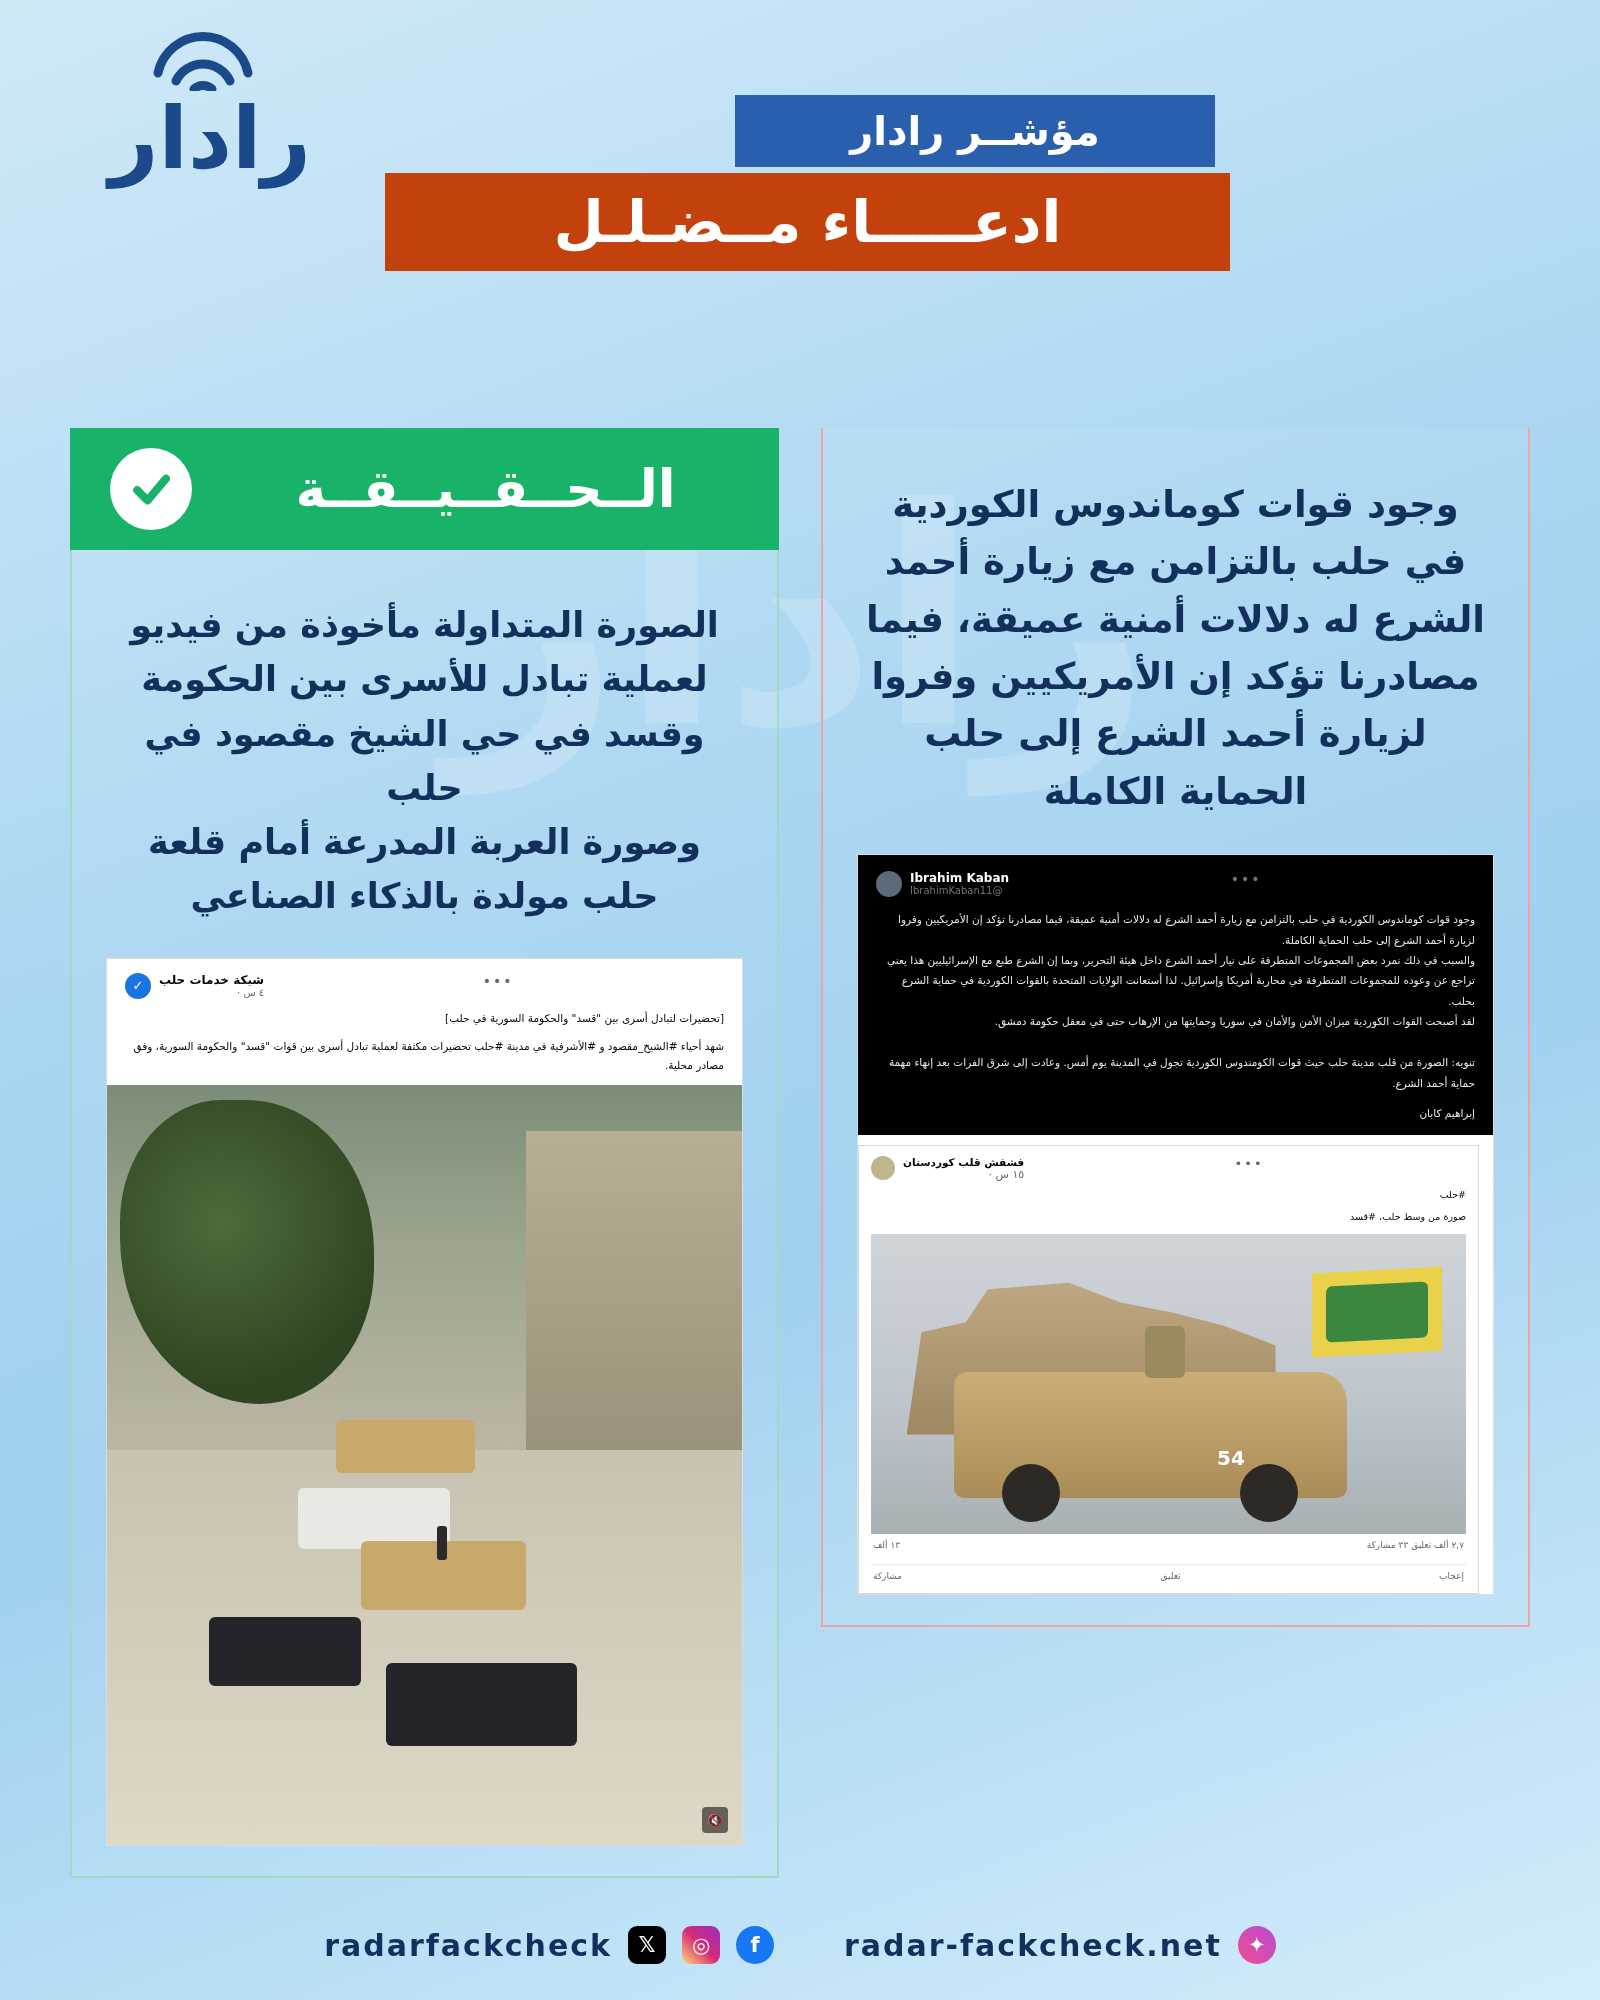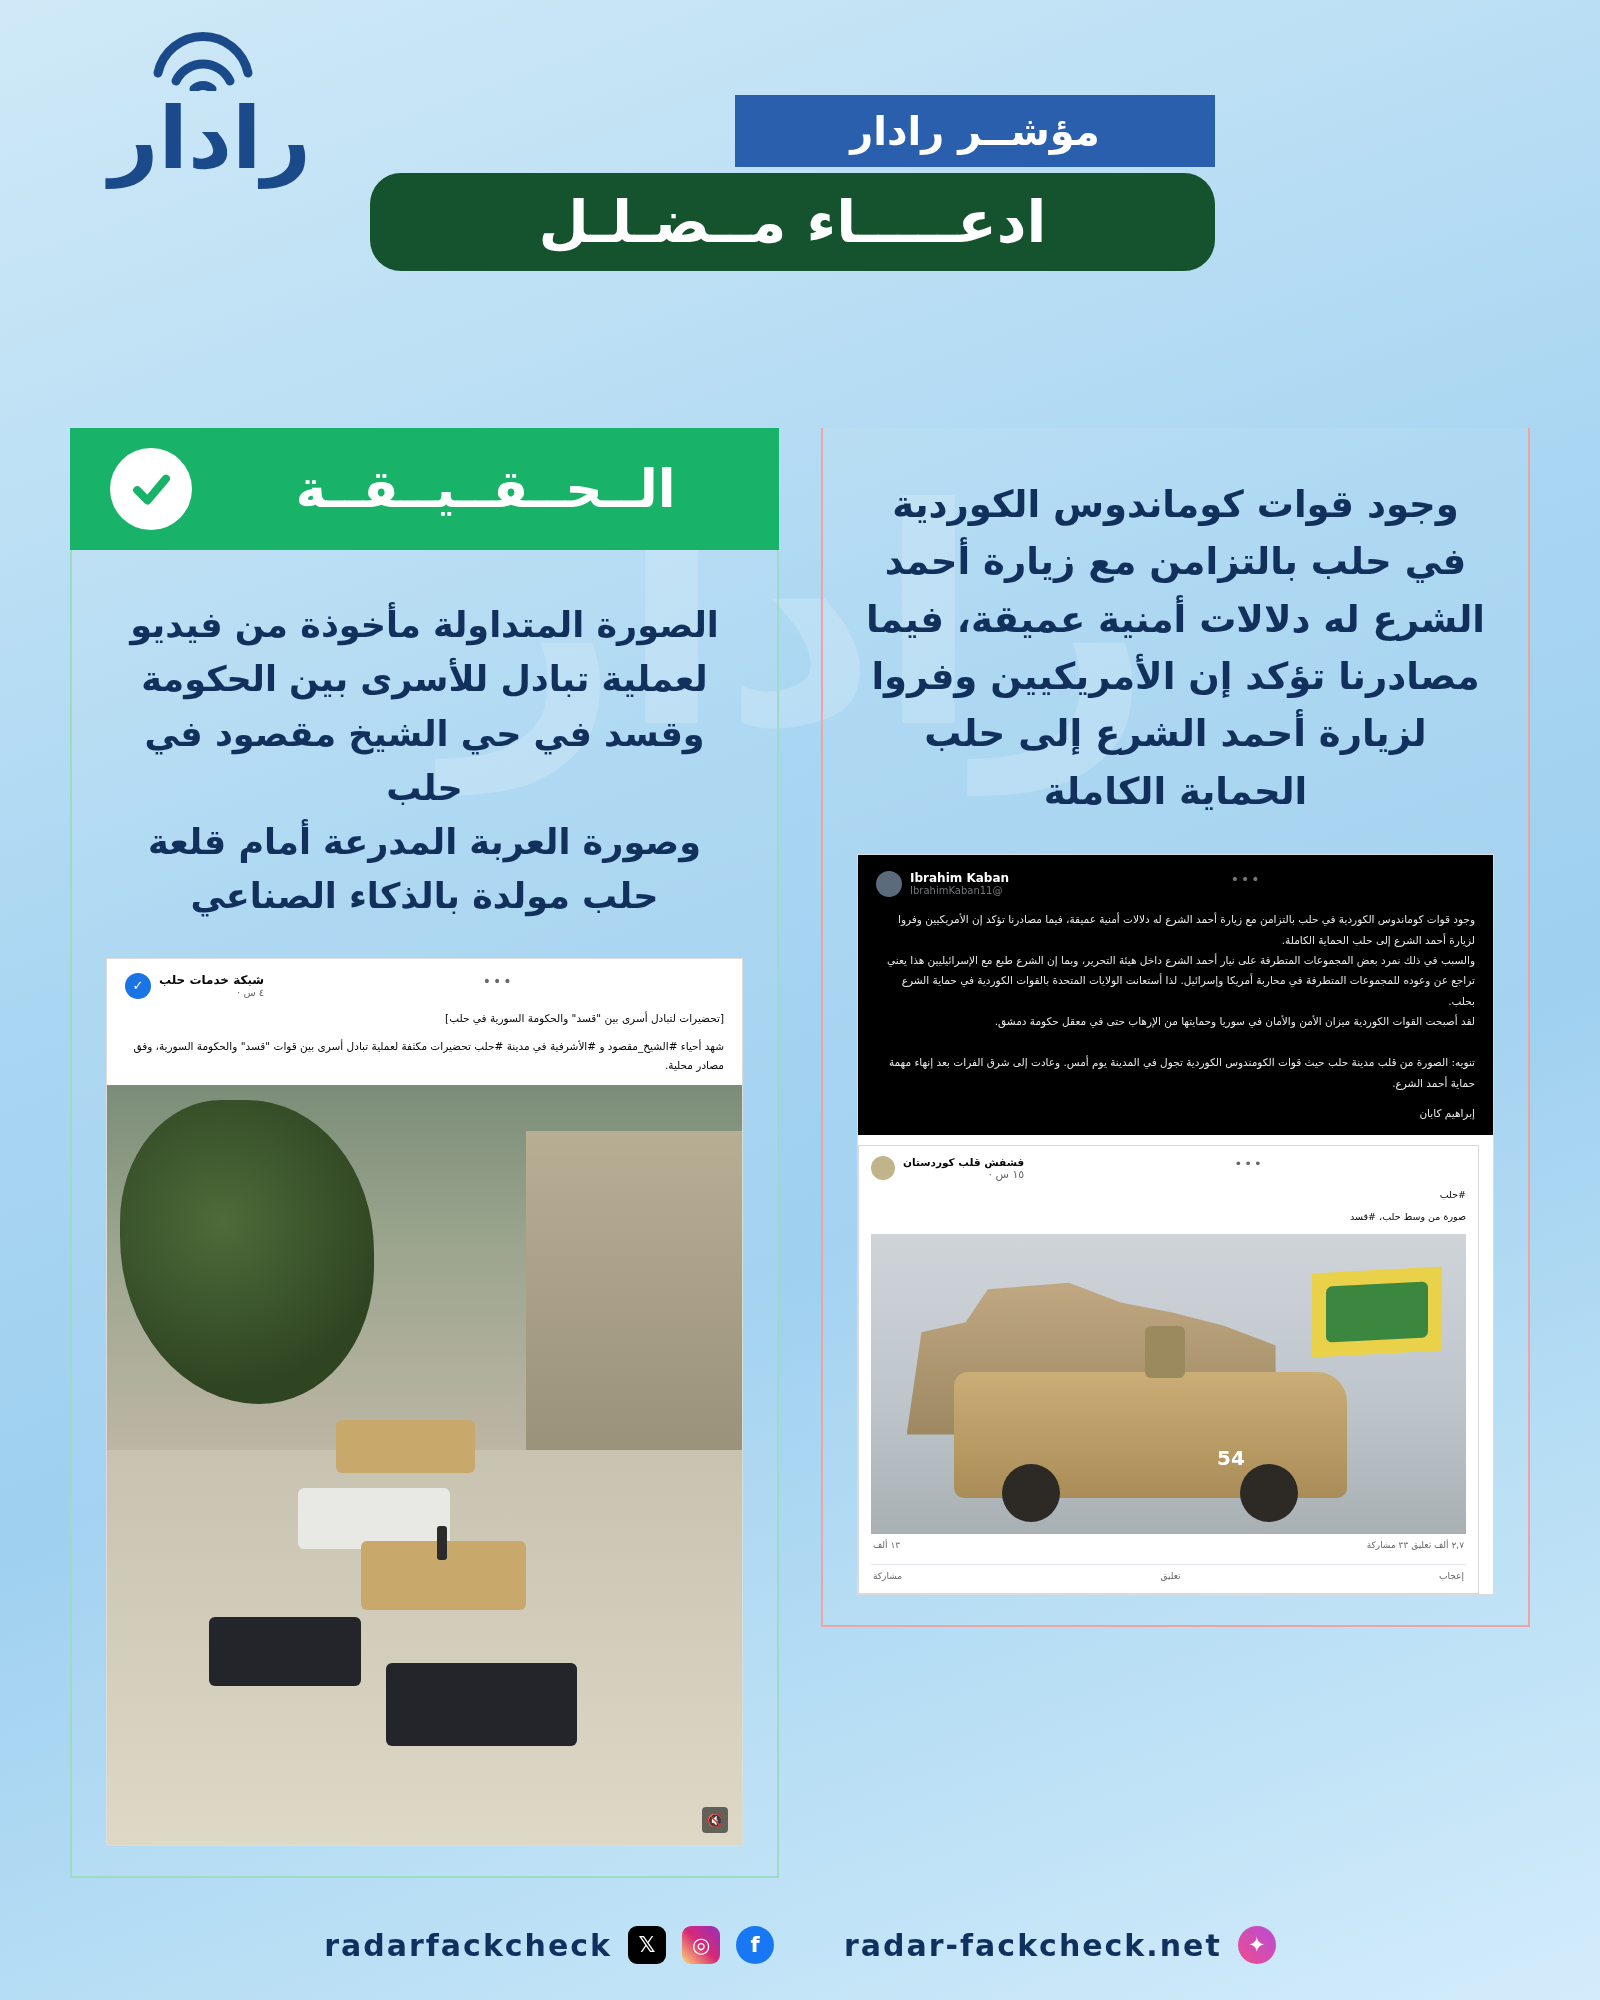--- a/index.html
+++ b/index.html
@@ -57,25 +57,25 @@
   .badge-top {
     position: absolute;
     right: 385px; top: 0;
     width: 480px; height: 72px;
     background: #2a5fae;
     display: flex; align-items: center; justify-content: center;
     color: #fff; font-size: 40px; font-weight: bold; letter-spacing: 3px;
   }
   .badge-main {
     position: absolute;
-    right: 385px; top: 78px;
+    right: 370px; top: 78px;
     width: 845px; height: 98px;
-    background: #14532d;
+    background: #c2410c;
     display: flex; align-items: center; justify-content: center;
-    color: #fff; font-size: 58px; font-weight: bold; letter-spacing: 6px; border-radius: 31px;
+    color: #fff; font-size: 58px; font-weight: bold; letter-spacing: 6px;
   }
 
   
   .columns {
     position: absolute;
     top: 428px; left: 70px; right: 70px;
     display: flex; gap: 42px;
   }
   .col { flex: 1; }
 

